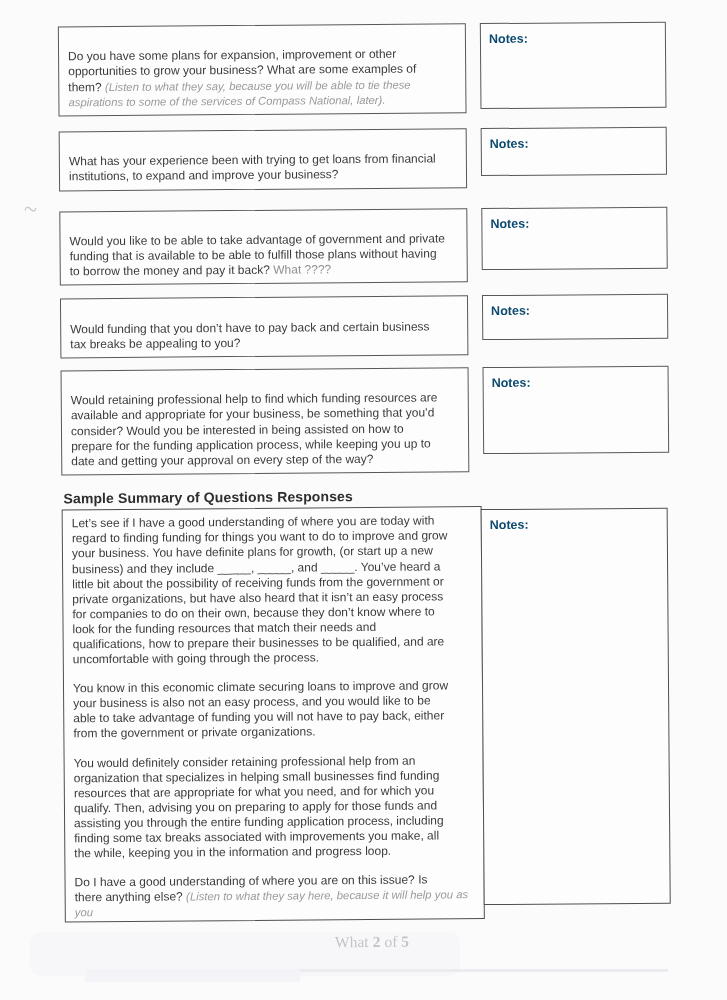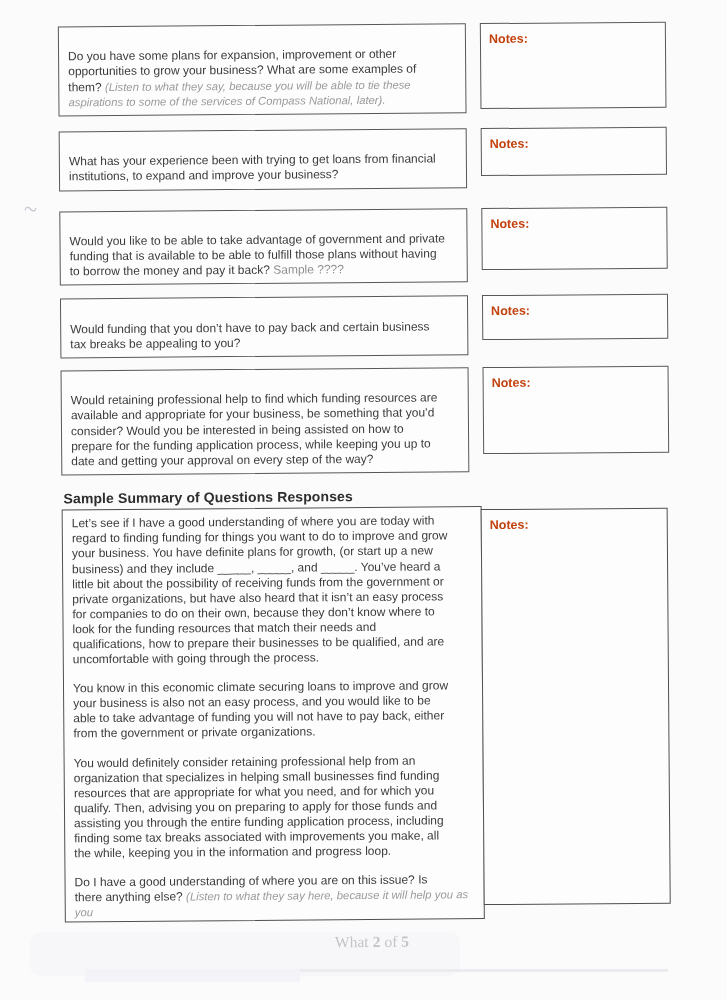--- a/index.html
+++ b/index.html
@@ -38,21 +38,21 @@
   .aside-plain {
     font-size:12px; color:#8f8f8f; white-space:pre-line;
   }
 
   .nbox {
     width:186px; margin-left:14px;
     border:1.5px solid #585858;
     background:#fefdfe;
     padding:5px 8px;
   }
-  .nlabel { font-weight:bold; font-size:12.5px; color:#c2410c; }
+  .nlabel { font-weight:bold; font-size:12.5px; color:#0c4a6e; }
 
   .section-heading {
     font-weight:bold; font-size:14px; color:#2d2d2d;
     margin:0 0 3px 2px; letter-spacing:0.1px;
   }
 
   .sum-qbox {
     width:420px;
     border:1.5px solid #4f4f4f;
     background:#fefdfe;
@@ -122,21 +122,21 @@
       </div>
       <div class="nbox" style="min-height:48px">
         <span class="nlabel">Notes:</span>
       </div>
     </div>
 
     <div class="qrow mt13">
       <div class="qbox" style="min-height:64px">
         <span class="qtext">Would you like to be able to take advantage of government and private
 funding  that is available to be able to fulfill those plans without having
-to borrow the money and pay it back?  </span><span class="aside-plain">Sample ????</span>
+to borrow the money and pay it back?  </span><span class="aside-plain">What ????</span>
       </div>
       <div class="nbox" style="min-height:62px">
         <span class="nlabel">Notes:</span>
       </div>
     </div>
 
     <div class="qrow mt12">
       <div class="qbox" style="min-height:47px">
         <span class="qtext">Would funding that you don’t have to pay back and certain business
 tax breaks be appealing to you?</span>

